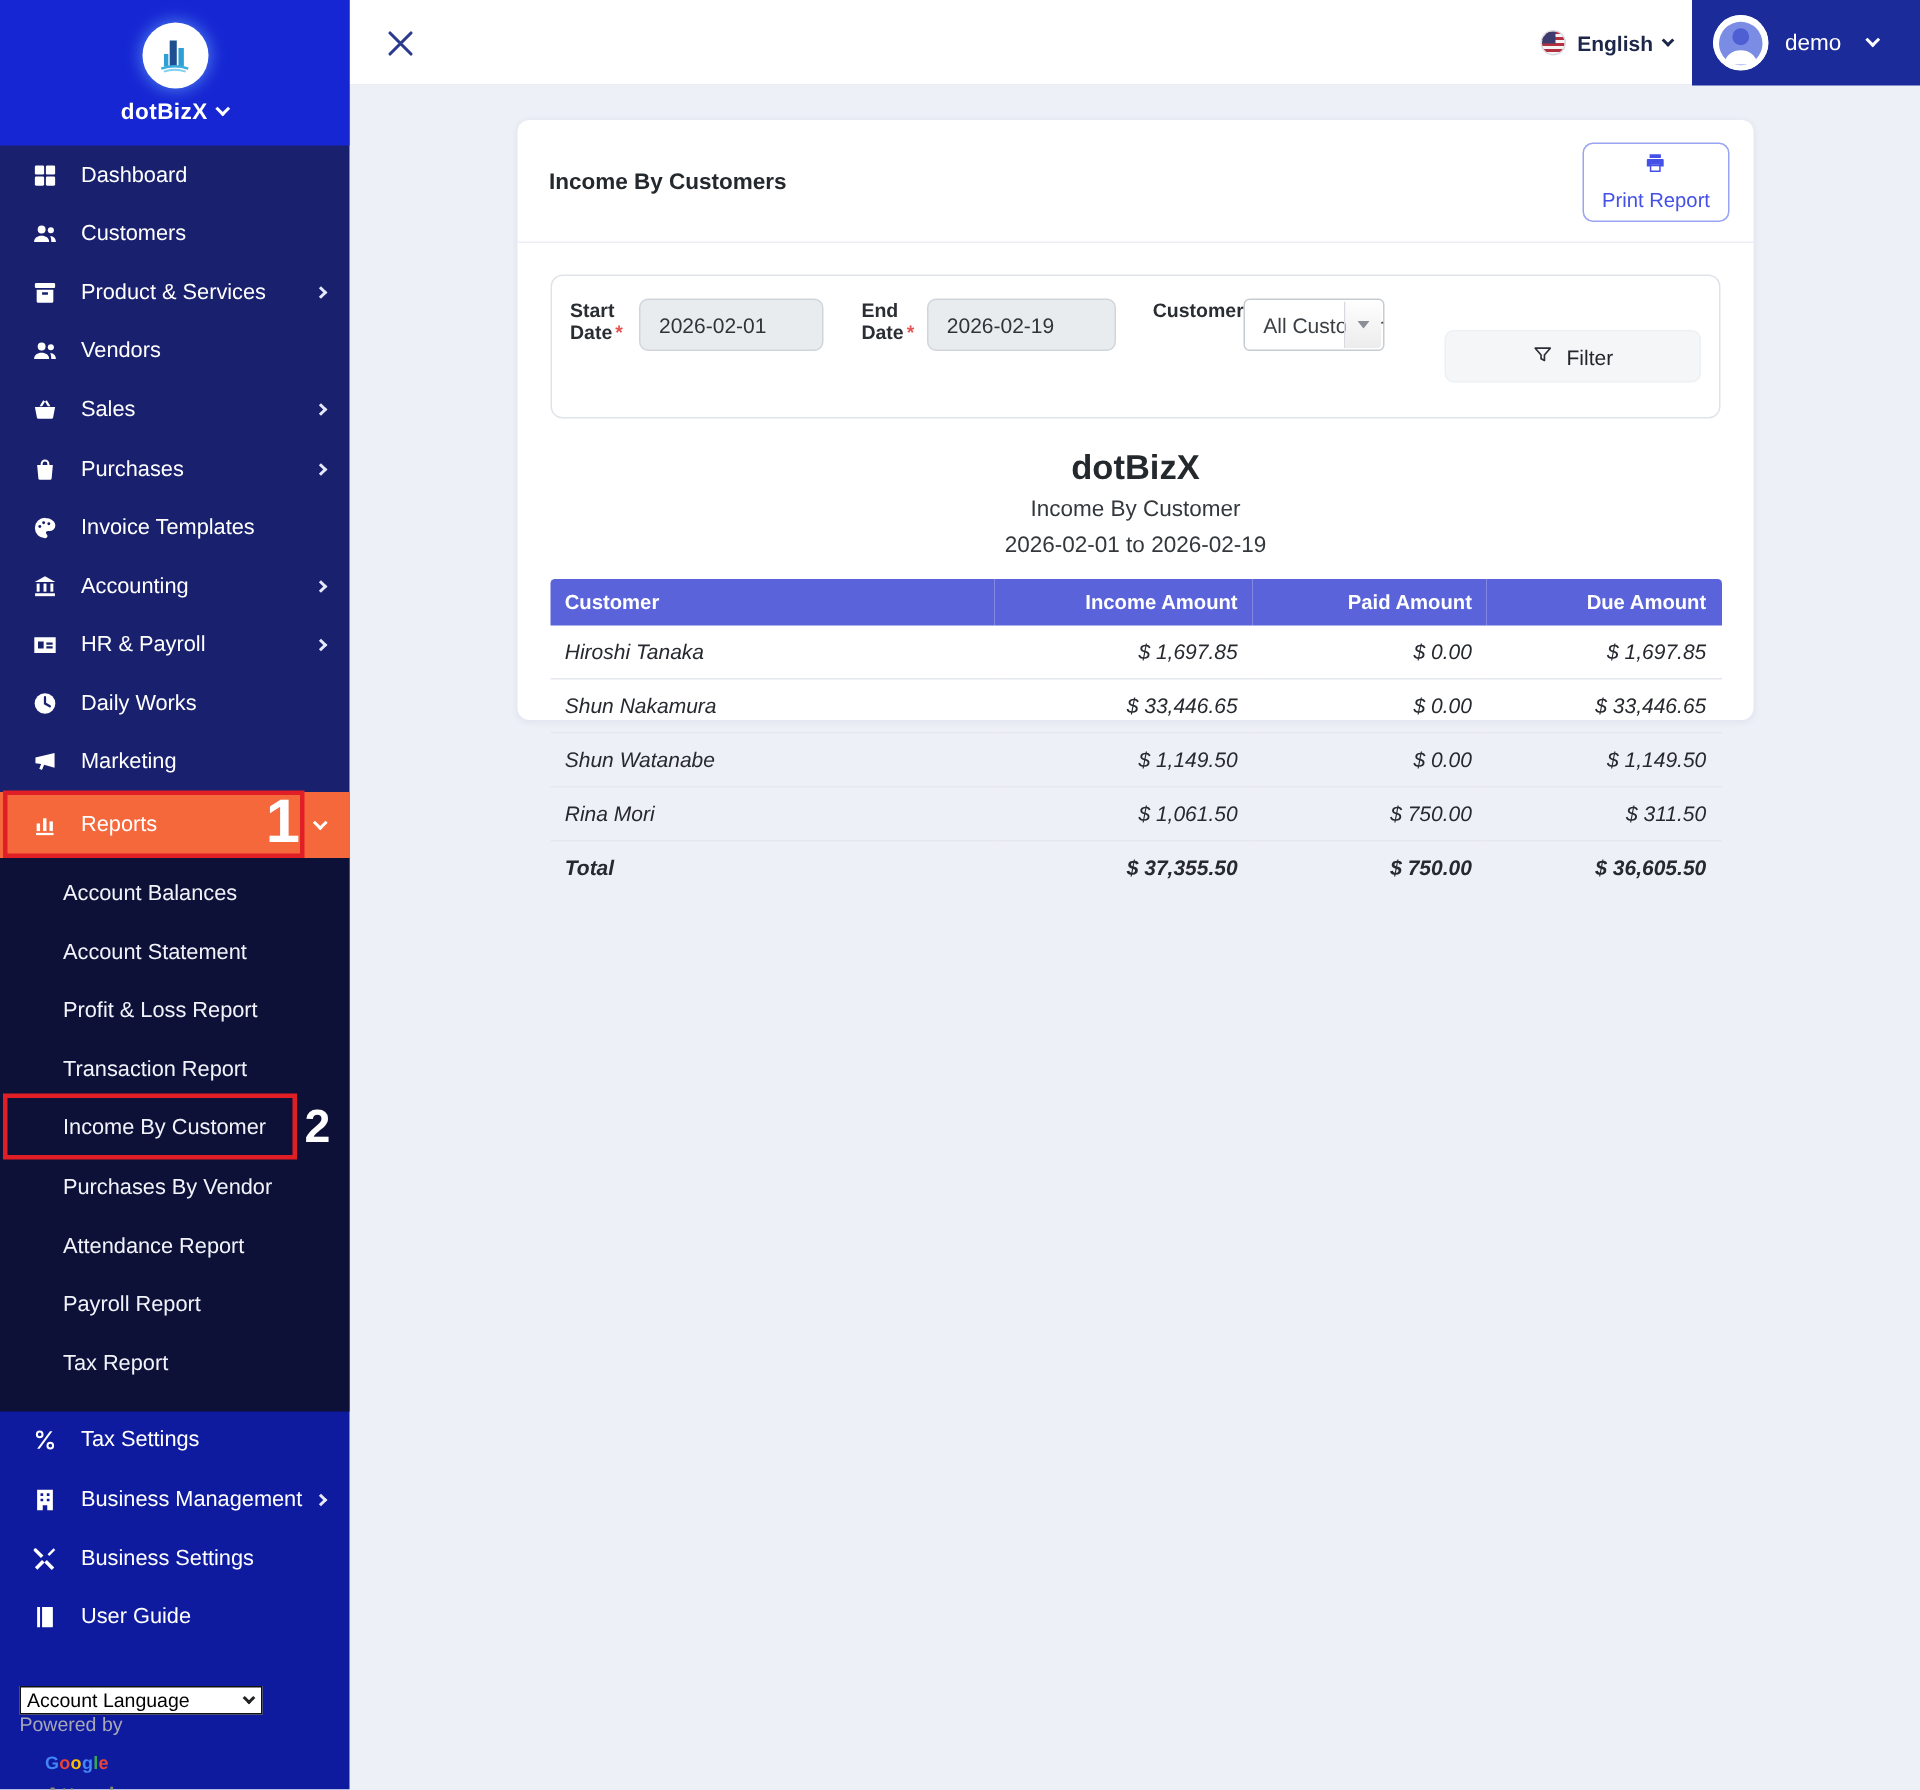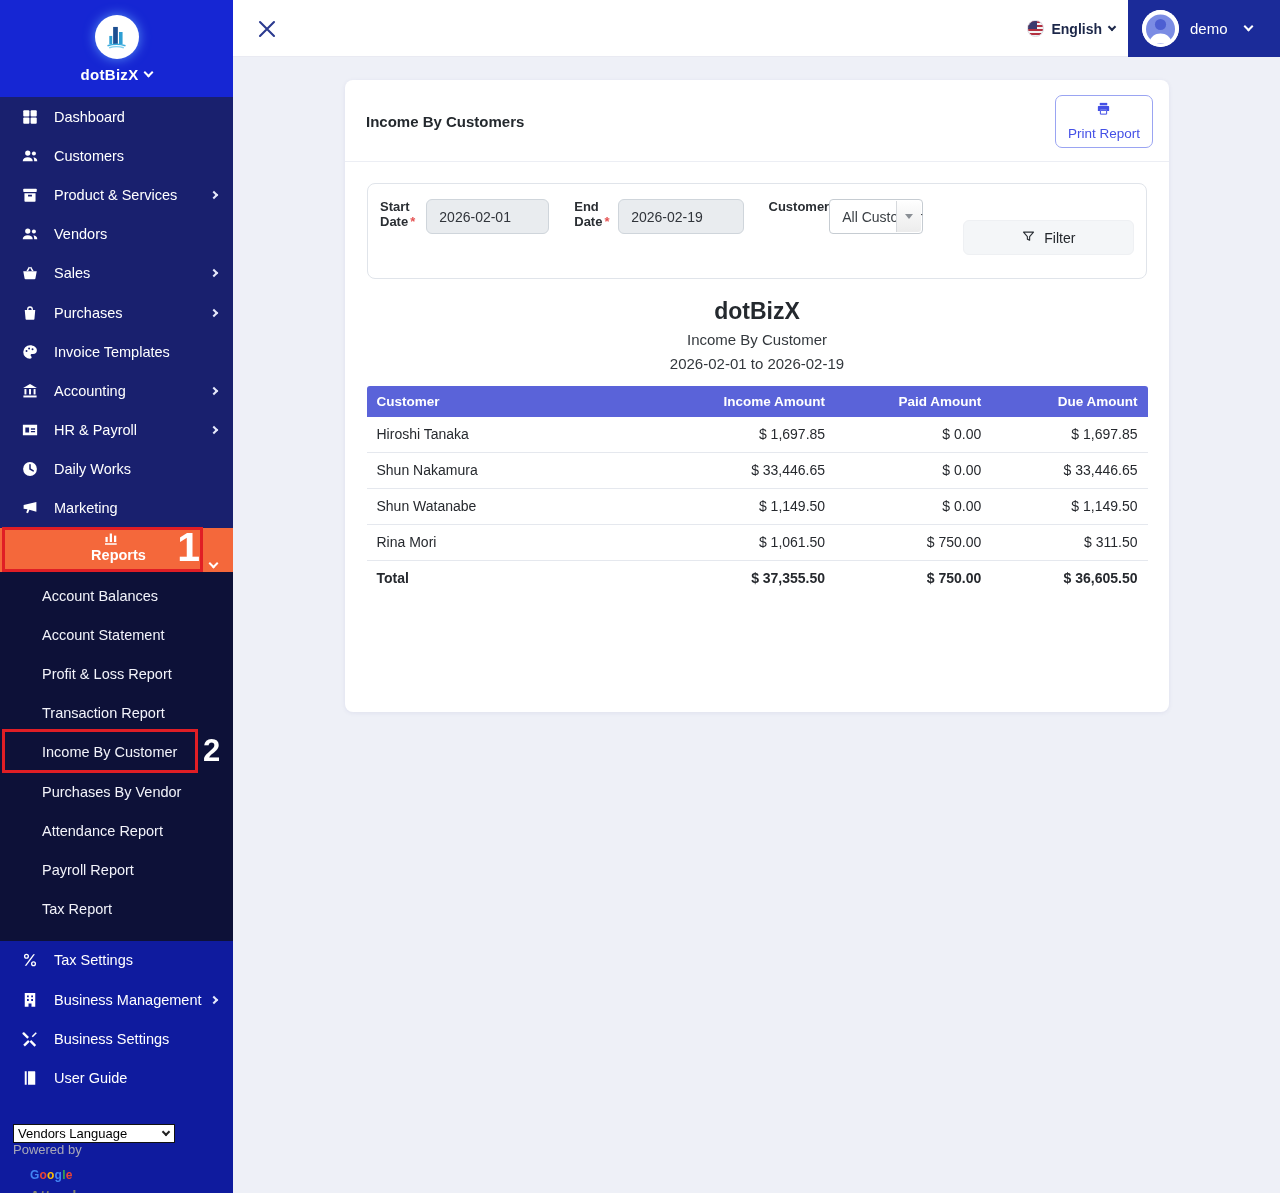--- a/index.html
+++ b/index.html
@@ -15,21 +15,21 @@
   .brand-row { display:flex; align-items:center; gap:7px; color:#fff; font-size:15px; font-weight:700; letter-spacing:.3px; }
   .caret { display:inline-block; width:7px; height:7px; border-right:2px solid currentColor; border-bottom:2px solid currentColor;
     transform:rotate(45deg); margin-top:-4px; }
   .menu { }
   .mi { height:39.2px; display:flex; align-items:center; padding:0 16px 0 20px; color:#fff; font-size:14.5px; cursor:pointer; }
   .mi .ic { width:19px; height:19px; margin-right:15px; display:flex; align-items:center; justify-content:center; flex:none; }
   .mi .ic svg { width:18px; height:18px; }
   .mi .lbl { white-space:nowrap; }
   .chev-r { width:6px; height:6px; border-right:2px solid #e6e9fb; border-bottom:2px solid #e6e9fb; transform:rotate(-45deg); margin-left:auto; }
   .chev-d { width:7px; height:7px; border-right:2px solid #fff; border-bottom:2px solid #fff; transform:rotate(45deg); margin-left:auto; margin-top:-3px; }
-  .mi.active { height:44px; background:#f4683b; font-weight:700;flex-direction:column; }
+  .mi.active { height:44px; background:#f4683b; font-weight:400; }
   .submenu { background:#0d1138; padding:4px 0 12px; }
   .smi { height:39.2px; display:flex; align-items:center; padding-left:42px; color:#f2f3fa; font-size:14.5px; cursor:pointer; white-space:nowrap; }
 
   .lang-select { position:absolute; left:13px; top:1124px; width:162px; height:19px; background:#fff; border:1px solid #111;
     display:flex; align-items:center; justify-content:space-between; padding:0 5px 0 4px; font-size:13px; color:#000; cursor:pointer; }
   .lang-select .sel-caret { width:6px; height:6px; border-right:2px solid #222; border-bottom:2px solid #222; transform:rotate(45deg); margin-top:-3px; }
   .powered { position:absolute; left:13px; top:1142px; font-size:13px; color:#cdcabf; opacity:.8; }
   .gtranslate { position:absolute; left:30px; top:1168px; display:flex; align-items:flex-start; gap:6px; cursor:pointer;flex-direction:column; }
   .g-word { font-size:12px; font-weight:700; letter-spacing:.2px; }
   .g-word span:nth-child(1){color:#4285F4}.g-word span:nth-child(2){color:#EA4335}.g-word span:nth-child(3){color:#FBBC05}
@@ -51,21 +51,21 @@
     background:repeating-linear-gradient(180deg,#b33040 0 2px,#f4f4f4 2px 4px); border:1px solid #d9d9e2; }
   .flag::after { content:""; position:absolute; left:0; top:0; width:9px; height:8px; background:#3c3b6e; }
   .lang-chip .caret { border-color:#1c2749; width:6px; height:6px; }
   .user-block { position:absolute; right:0; top:0; width:152px; height:57px; background:#1b2b99; display:flex; align-items:center; gap:11px; padding-left:14px; cursor:pointer; }
   .avatar { width:37px; height:37px; border-radius:50%; background:#fff; display:flex; align-items:center; justify-content:center; overflow:hidden; }
   .user-name { color:#fff; font-size:15px; font-weight:400; }
   .user-block .caret { color:#fff; margin-left:6px; }
 
   
   .content { position:absolute; left:233px; top:57px; width:1047px; height:1136px; background:#eef0f7; }
-  .card { position:absolute; left:112px; top:23px; width:824px; height:632px; background:#fff; border-radius:8px;
+  .card { position:absolute; left:112px; top:23px; width:824px; height:400px; background:#fff; border-radius:8px;
     box-shadow:0 1px 5px rgba(25,32,110,.07); }
   .card-header { display:flex; justify-content:space-between; align-items:center; padding:15px 16px 13px 21px; }
   .card-title { font-size:15px; font-weight:600; color:#24292e; }
   .print-btn { display:flex; align-items:center; gap:7px; background:#fff; border:1px solid #9aa4f2; border-radius:7px;
     padding:5px 12px 6px; color:#4450e6; font-size:13.5px; cursor:pointer; font-family:inherit;flex-direction:column; }
   .card-divider { border:none; border-top:1px solid #eceef4; }
 
   .filter-panel { margin:21px 22px 0; border:1px solid #e0e4ea; border-radius:8px; padding:15px 12px 23px; display:flex; }
   .f-field { width:170px; margin-right:25px; display:flex; flex-direction:row; }
   .f-field.customer { width:172px; margin-right:23px; }
@@ -84,21 +84,21 @@
   .report-head { text-align:center; margin-top:19px; }
   .rh-company { font-size:23px; font-weight:700; color:#24292e; }
   .rh-title { font-size:15px; color:#33383d; margin-top:6px; }
   .rh-range { font-size:15px; color:#33383d; margin-top:7px; }
 
   .report-table { width:781px; margin:14px auto 0; border-collapse:collapse; table-layout:fixed; }
   .report-table col.c1{width:38%}.report-table col.c2{width:22%}.report-table col.c3{width:20%}.report-table col.c4{width:20%}
   .report-table th { background:#5a63d9; color:#fff; font-size:13.5px; font-weight:700; padding:8px 10px; text-align:right; }
   .report-table th:first-child { text-align:left; border-radius:3px 0 0 0; }
   .report-table th:last-child { border-radius:0 3px 0 0; }
-  .report-table td { font-size:14px; color:#26292e; padding:9px 10px 10px; border-bottom:1px solid #e5e8ee; text-align:right; }
+  .report-table td { font-size:14px; color:#26292e; padding:9px 10px 10px; border-bottom:1px solid #e5e8ee; text-align:right;font-style:italic; }
   .report-table td:first-child { text-align:left; }
   .report-table tr.total td { font-weight:700; border-bottom:none; }
 </style>
 </head>
 <body>
 
 <div class="sidebar">
   <div class="sidebar-header">
     <div class="logo-circle">
       <svg width="27" height="27" viewBox="0 0 24 24">
@@ -305,21 +305,21 @@
         <span class="ic">
           <svg viewBox="0 0 24 24" fill="#fff">
             <path fill-rule="evenodd" d="M5 3h13.5a.5.5 0 01.5.5v17a.5.5 0 01-.5.5H5zM7.6 3h1.8v18H7.6z"></path>
           </svg>
         </span>
         <span class="lbl">User Guide</span>
       </div>
     </div>
 
   <div class="lang-select">
-    <span>Vendors Language</span>
+    <span>Account Language</span>
     <span class="sel-caret"></span>
   </div>
   <div class="powered">Powered by</div>
   <div class="gtranslate">
     <span class="g-word" id="g-word"><span>G</span><span>o</span><span>o</span><span>g</span><span>l</span><span>e</span></span>
     <span class="t-word">Attendance</span>
   </div>
 </div>
 
 <div class="anno-box anno-box-1"></div>

